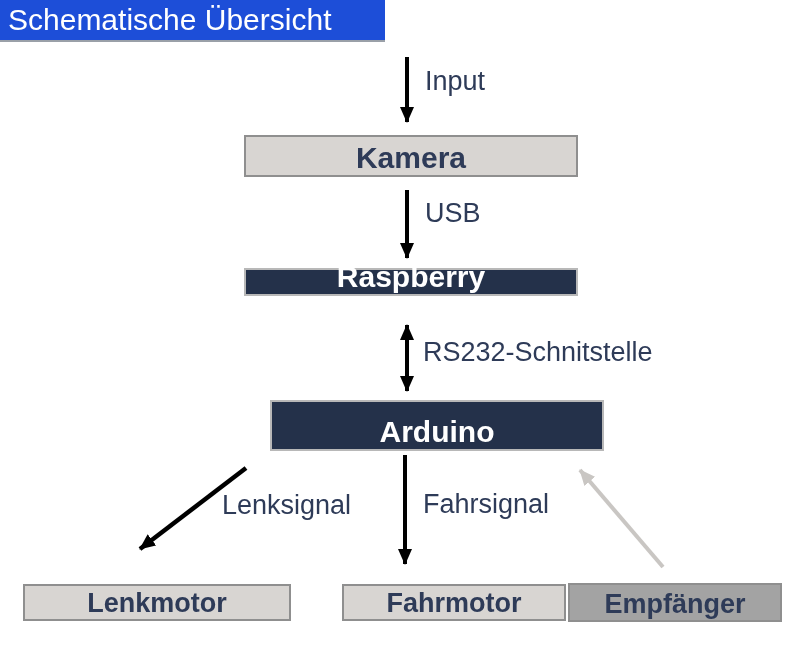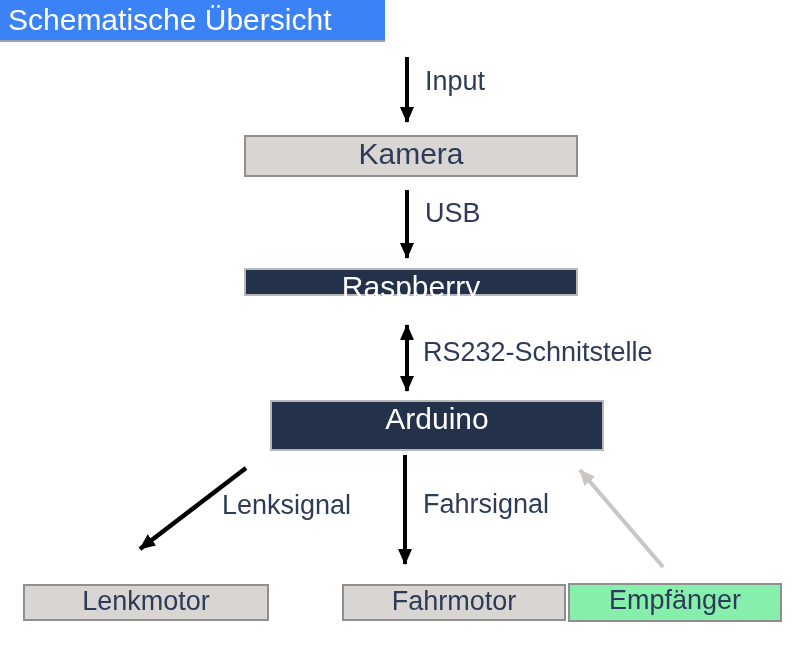--- a/index.html
+++ b/index.html
@@ -5,46 +5,47 @@
   html,body{margin:0;padding:0;background:#ffffff;}
   .canvas{
     position:relative;
     width:800px;height:647px;
     background:#ffffff;
     font-family:"Liberation Sans", sans-serif;
     overflow:hidden;
   }
   .title-bar{
     position:absolute;left:0;top:0;width:385px;height:42px;
-    background:#3b82f6;
+    background:#1d4ed8;
     border-bottom:2px solid #9aa0a8;
     color:#ffffff;
     font-size:30px;line-height:40px;
     padding-left:8px;box-sizing:border-box;
     white-space:nowrap;
   }
   .node{
     position:absolute;box-sizing:border-box;
-    display:flex;align-items:flex-start;justify-content:center;
+    display:flex;align-items:flex-end;justify-content:center;
     font-size:30px;
     white-space:nowrap;
+    font-weight:bold;
   }
   .node.gray{
     background:#d8d5d2;border:2px solid #8f8f8f;color:#2e3b58;
   }
   .node.navy{
     background:#24314a;border:2px solid #b8b8b8;color:#ffffff;
   }
   .node.white{
-    background:#86efac;border:2px solid #8f8f8f;color:#2e3b58;
+    background:#a3a3a3;border:2px solid #8f8f8f;color:#2e3b58;
   }
   .n-kamera   {left:244px;top:135px;width:334px;height:42px;}
   .n-raspberry{left:244px;top:268px;width:334px;height:28px;}
   .n-arduino  {left:244px;top:400px;width:334px;height:51px;margin-left:26px;}
-  .n-lenkmotor{left:23px; top:584px;width:246px;height:37px;font-size:27px;}
+  .n-lenkmotor{left:23px; top:584px;width:268px;height:37px;font-size:27px;}
   .n-fahrmotor{left:295px;top:584px;width:224px;height:37px;font-size:27px;margin-left:47px;}
   .n-empfaenger{left:568px;top:583px;width:214px;height:39px;font-size:27px;}
   .edge-label{
     position:absolute;color:#2e3b58;font-size:27px;white-space:nowrap;
   }
   .l-input   {left:425px;top:66px;}
   .l-usb     {left:425px;top:198px;}
   .l-rs232   {left:423px;top:337px;}
   .l-lenksignal{left:222px;top:490px;}
   .l-fahrsignal{left:423px;top:489px;}

